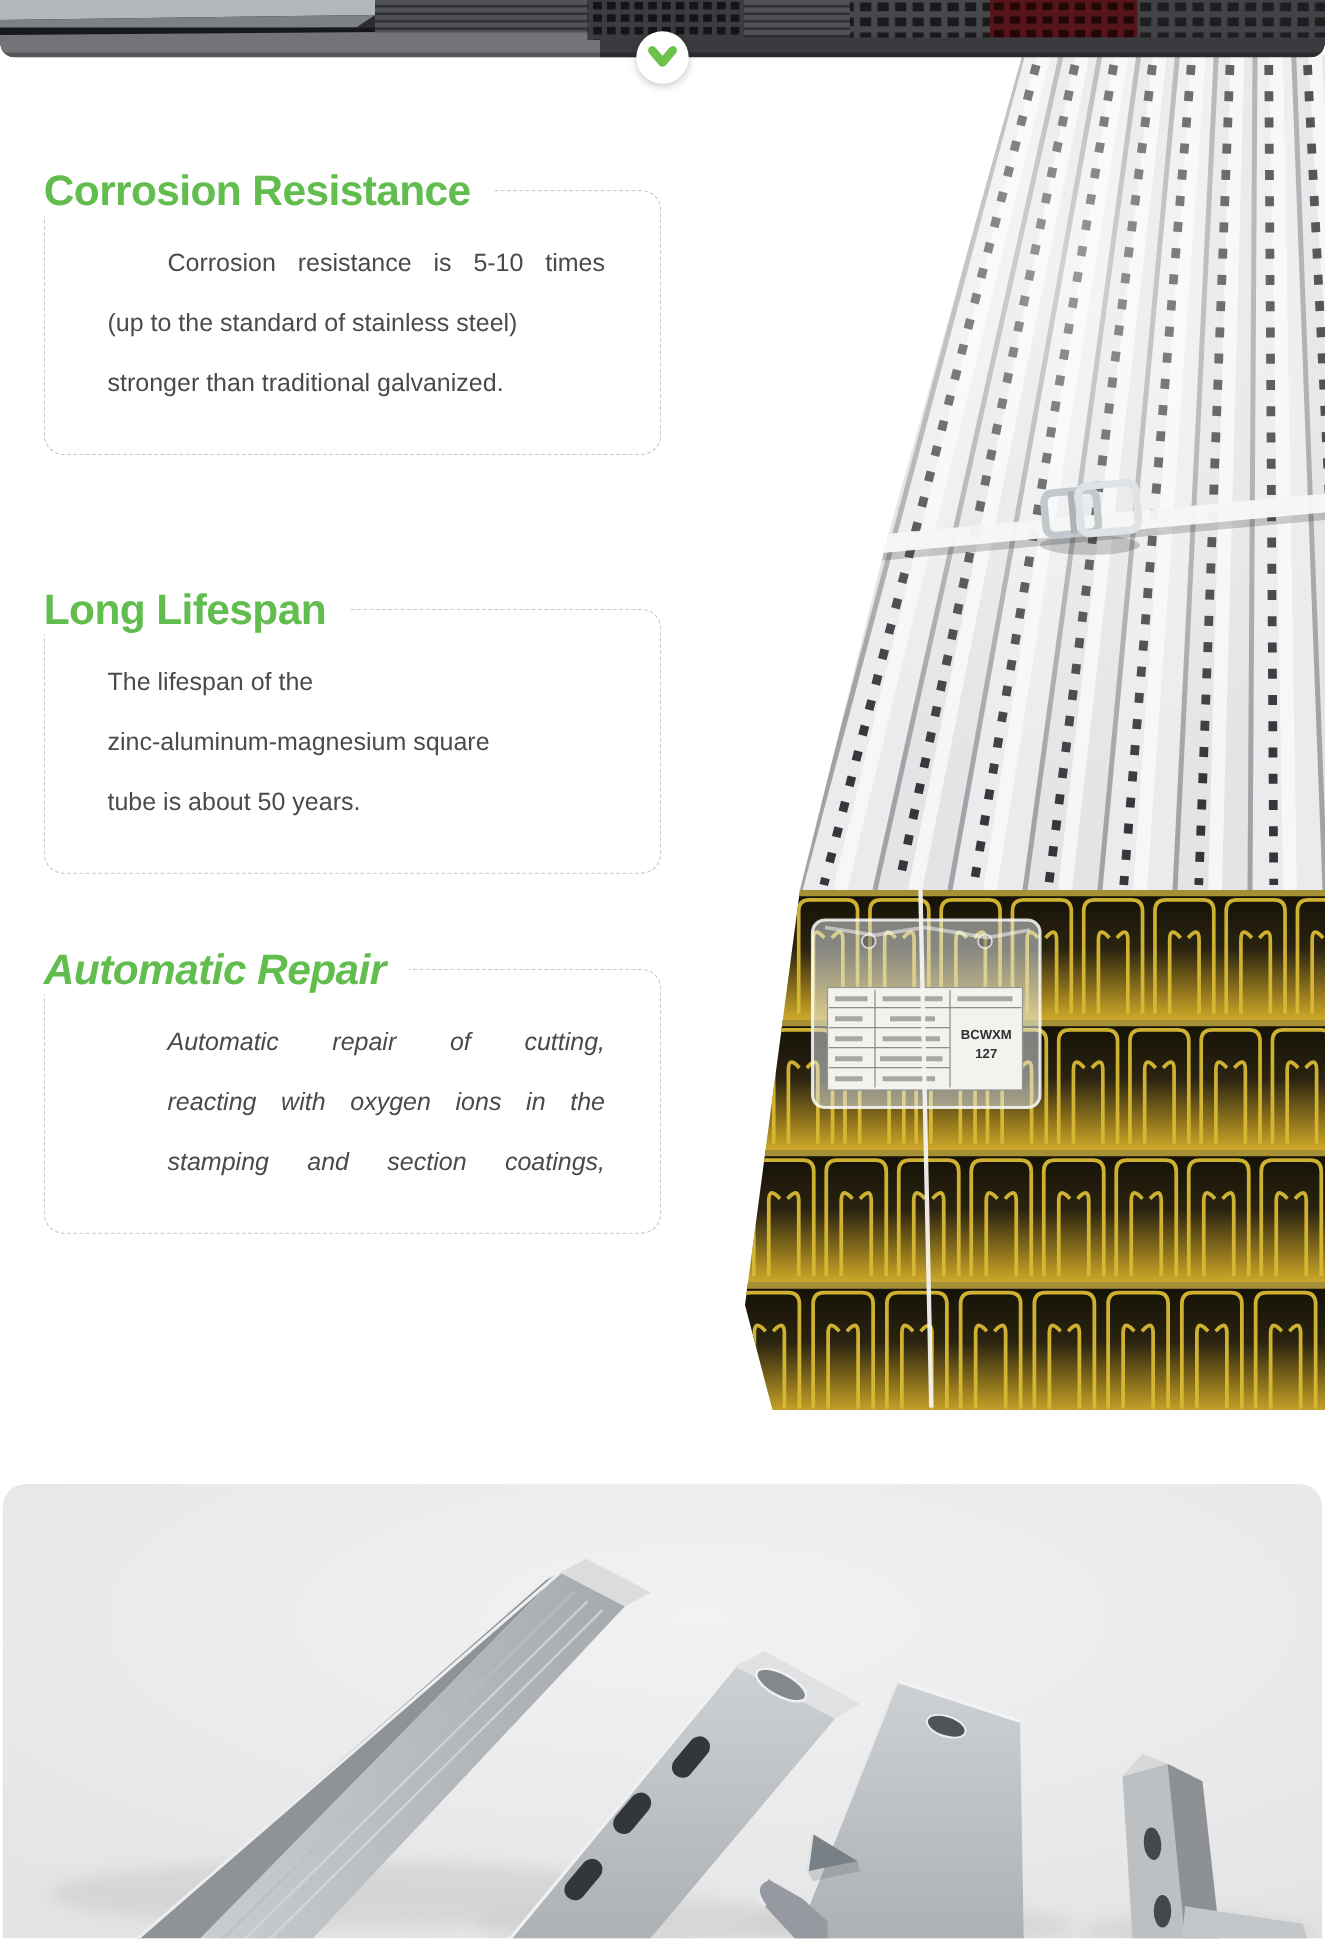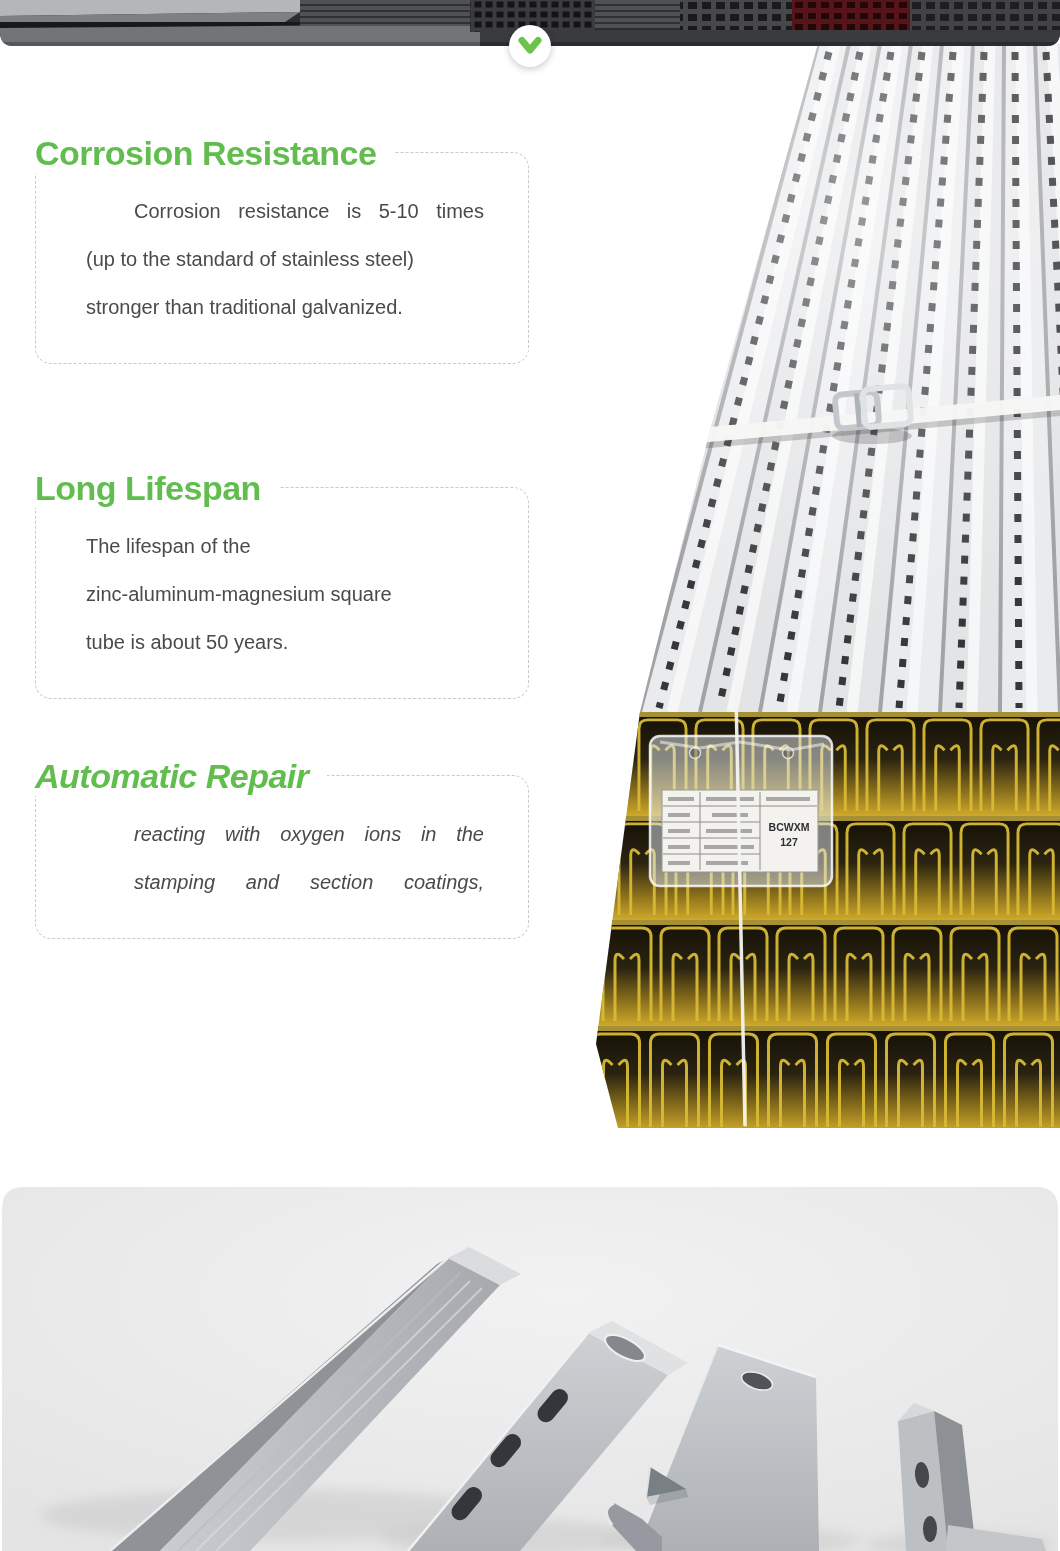--- a/index.html
+++ b/index.html
@@ -276,20 +276,21 @@
     <div class="fbox">
       <div class="fline">The lifespan of the</div>
       <div class="fline">zinc-aluminum-magnesium square</div>
       <div class="fline">tube is about 50 years.</div>
     </div>
   </article>
 
   <article class="feature f3">
     <h2>Automatic Repair</h2>
     <div class="fbox">
+      <div class="fline stretch">Automatic repair of cutting,</div>
       <div class="fline stretch">reacting with oxygen ions in the</div>
       <div class="fline stretch">stamping and section coatings,</div>
     </div>
   </article>
 
   <div class="bottom-photo">
     <svg width="1060" height="366" viewBox="0 0 1060 366">
       <defs>
         <clipPath id="botClip">
             <path d="M2,24 Q2,2 24,2 H1036 Q1058,2 1058,24 V366 H2 Z"></path>

